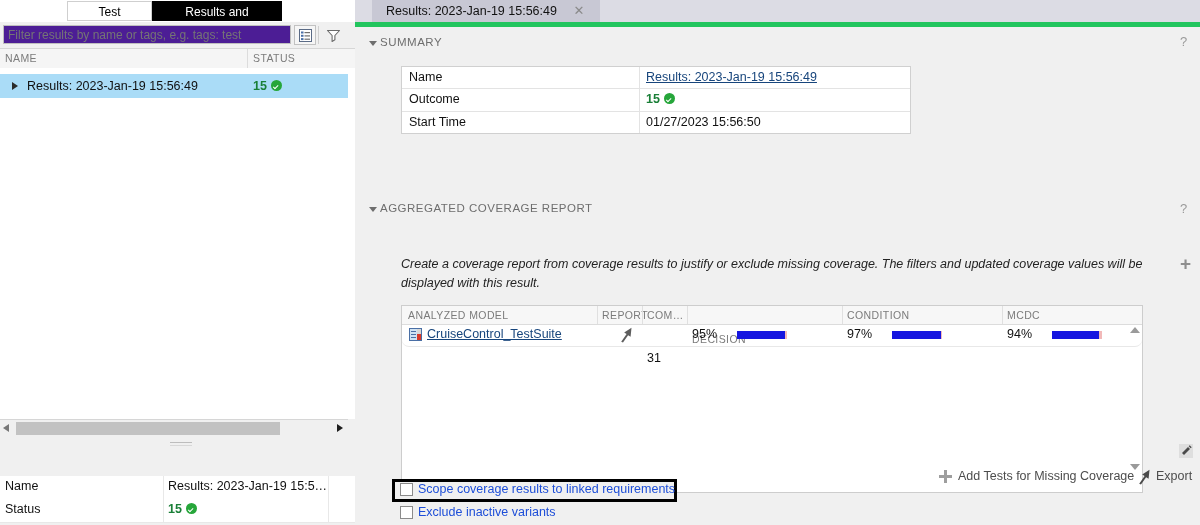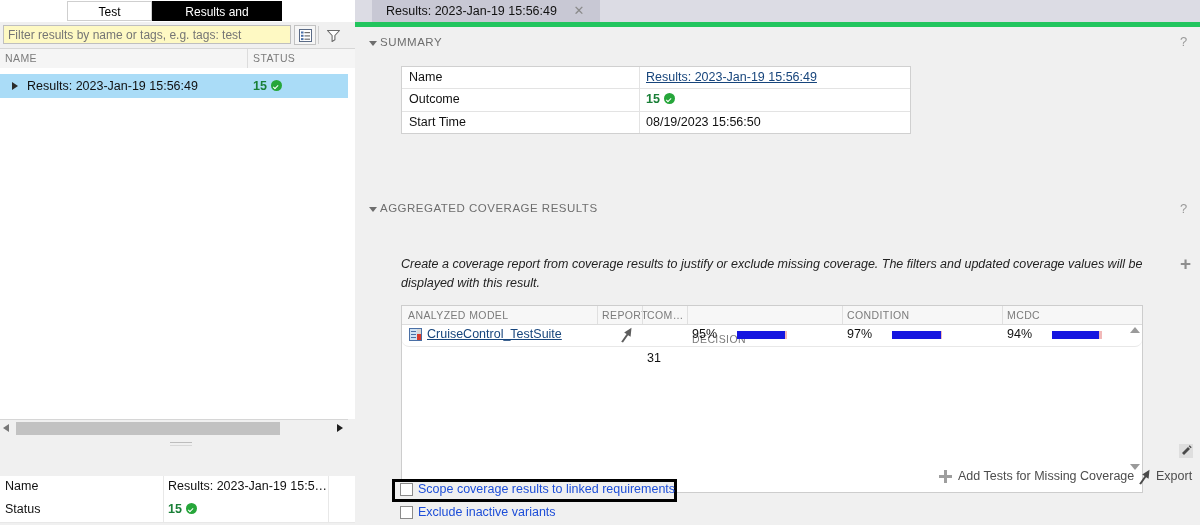--- a/index.html
+++ b/index.html
@@ -17,21 +17,21 @@
 
   #tabstrip{position:absolute;left:0;top:0;width:355px;height:22px;background:#ffffff;}
   .tab{position:absolute;top:1px;height:20px;line-height:20px;font-size:12px;
        padding:0 10px;box-sizing:border-box;text-align:center;}
   #tab-test-browser{left:67px;width:85px;background:#ffffff;color:#000;border:1px solid #cfcfcf;}
   #tab-results{left:152px;width:130px;background:#000000;color:#ffffff;border:1px solid #000000;}
 
   #filter-bar{position:absolute;left:0;top:22px;width:355px;height:26px;background:#f0f0f0;
               border-bottom:1px solid #d6d6d6;}
   #filter-input{position:absolute;left:3px;top:3px;width:288px;height:19px;
-                box-sizing:border-box;border:1px solid #bfbfbf;background:#fef9c3;
+                box-sizing:border-box;border:1px solid #bfbfbf;background:#4c1d95;
                 font-family:"Liberation Sans",sans-serif;font-size:12px;color:#8a8a8a;
                 padding:0 4px;outline:none;}
   .tbtn{position:absolute;top:3px;width:22px;height:20px;box-sizing:border-box;
         display:flex;align-items:center;justify-content:center;}
   #btn-detail{left:294px;border:1px solid #c2c2c2;background:#f6f6f6;}
   #btn-filter{left:322px;}
   #tbsep{position:absolute;left:318px;top:4px;width:1px;height:18px;background:#d0d0d0;}
 
   
   #tree-head{position:absolute;left:0;top:49px;width:355px;height:19px;
@@ -254,26 +254,26 @@
         <div class="srow">
           <div class="skey">Outcome</div>
           <div class="sdiv"></div>
           <div class="sval green">
             <span>15</span><span class="okdot"></span>
           </div>
         </div>
         <div class="srow">
           <div class="skey">Start Time</div>
           <div class="sdiv"></div>
-          <div class="sval">08/19/2023 15:56:50</div>
+          <div class="sval">01/27/2023 15:56:50</div>
         </div>
       </div>
 
       <div class="caret" style="left:14px;top:180px;"></div>
-      <div class="section-title nosel" style="left:25px;top:175px;">AGGREGATED COVERAGE RESULTS</div>
+      <div class="section-title nosel" style="left:25px;top:175px;">AGGREGATED COVERAGE REPORT</div>
       <div class="help nosel" style="left:825px;top:174px;">?</div>
 
       <div id="cov-desc">Create a coverage report from coverage results to justify or exclude missing coverage. The filters and updated coverage values will be displayed with this result.</div>
 
       <div id="cov-box">
         <div id="cov-head">
           <div class="ch nosel" style="left:6px;">ANALYZED MODEL</div>
           <div class="chdiv" style="left:195px;"></div>
           <div class="ch nosel" style="left:200px;">REPORT</div>
           <div class="chdiv" style="left:240px;"></div>

